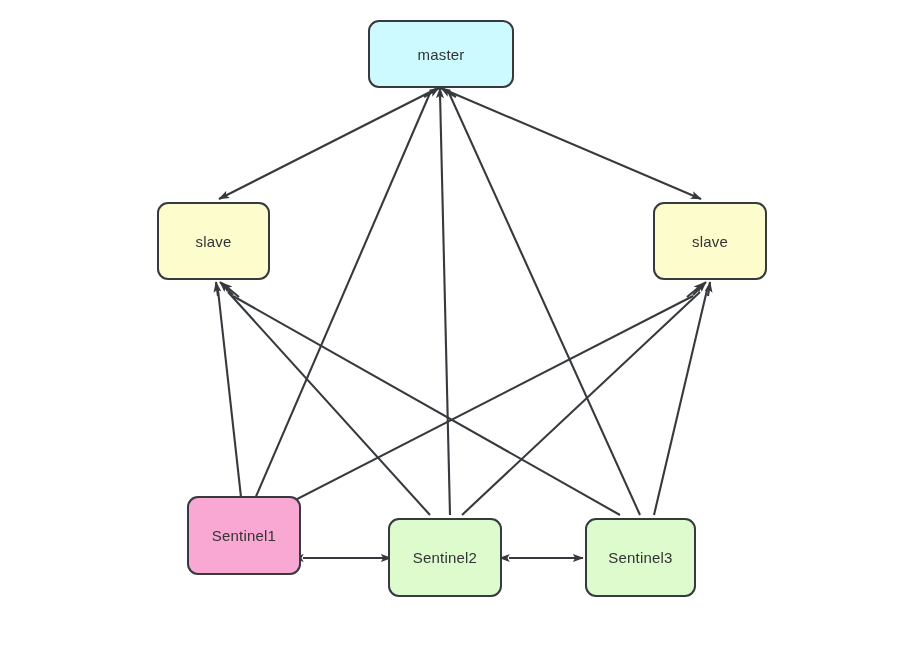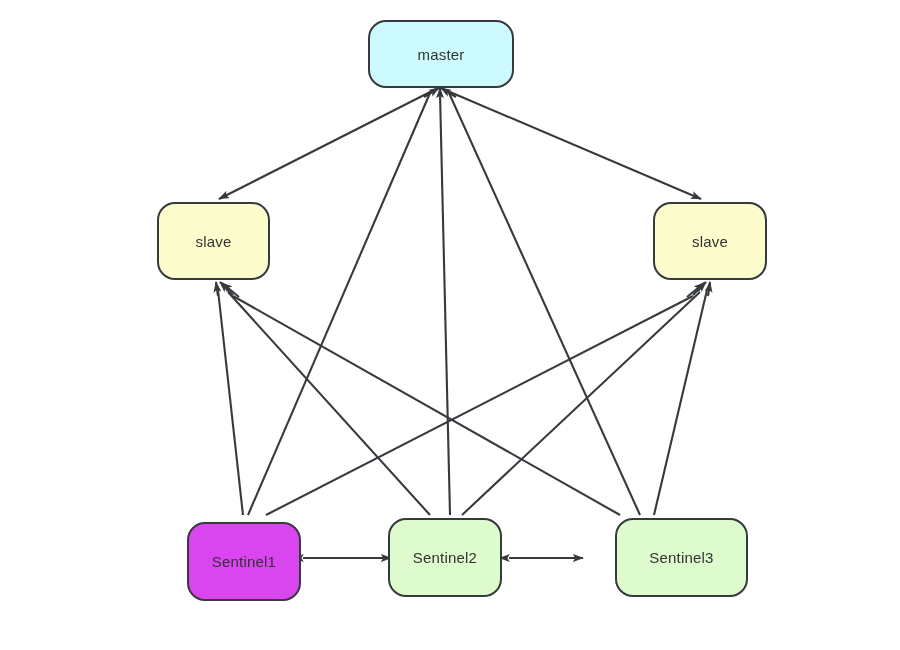--- a/index.html
+++ b/index.html
@@ -21,21 +21,21 @@
     position: absolute;
     left: 0;
     top: 0;
     width: 900px;
     height: 650px;
   }
   .node {
     position: absolute;
     box-sizing: border-box;
     border: 2px solid #36393d;
-    border-radius: 18px;
+    border-radius: 11px;
     display: flex;
     align-items: center;
     justify-content: center;
     z-index: 5;
   }
   .node-label {
     font-family: "Liberation Sans", sans-serif;
     font-size: 15px;
     color: #333333;
     letter-spacing: 0.2px;
@@ -57,39 +57,38 @@
   }
   #node-slave-right {
     left: 653px;
     top: 202px;
     width: 114px;
     height: 78px;
     background: #fcfccc;
   }
   #node-sentinel1 {
     left: 187px;
-    top: 522px;
+    top: 496px;
     width: 114px;
     height: 79px;
-    background: #d946ef;
+    background: #f9a8d4;
   }
   #node-sentinel2 {
     left: 388px;
     top: 518px;
     width: 114px;
     height: 79px;
     background: #ddfbcc;
   }
   #node-sentinel3 {
     left: 585px;
     top: 518px;
-    width: 133px;
+    width: 111px;
     height: 79px;
     background: #ddfbcc;
-    margin-left: 30px;
   }
   .edge-line {
     stroke: #36393d;
     stroke-width: 2.1;
     fill: none;
   }
 </style>
 </head>
 <body>
 

